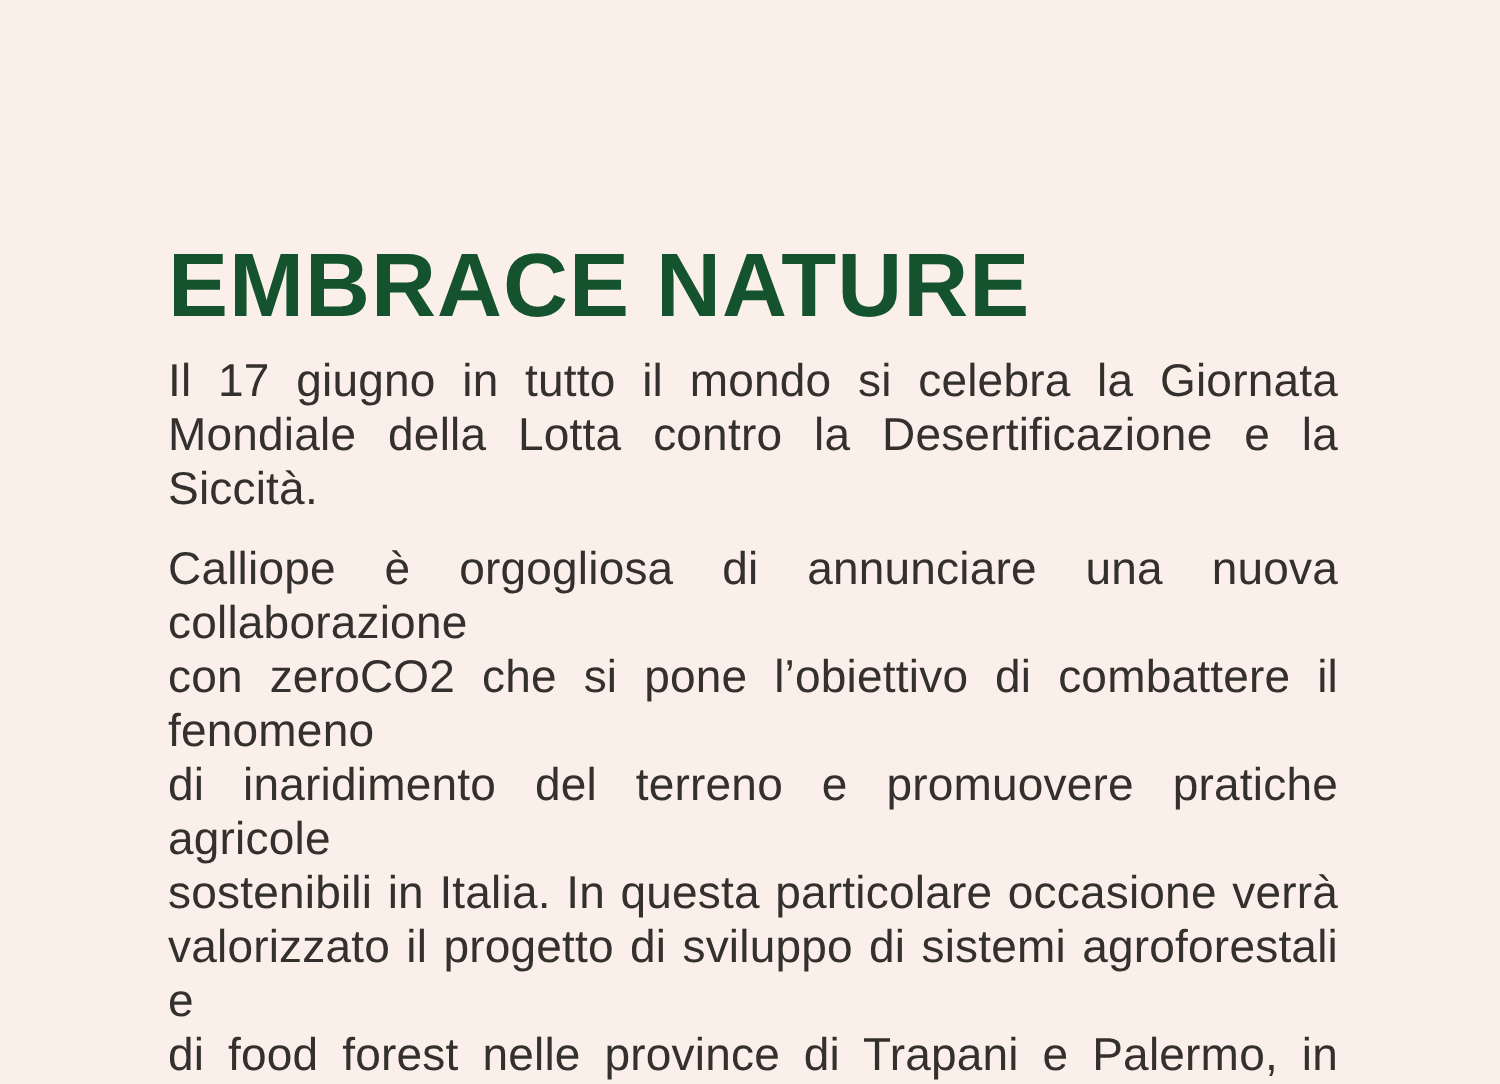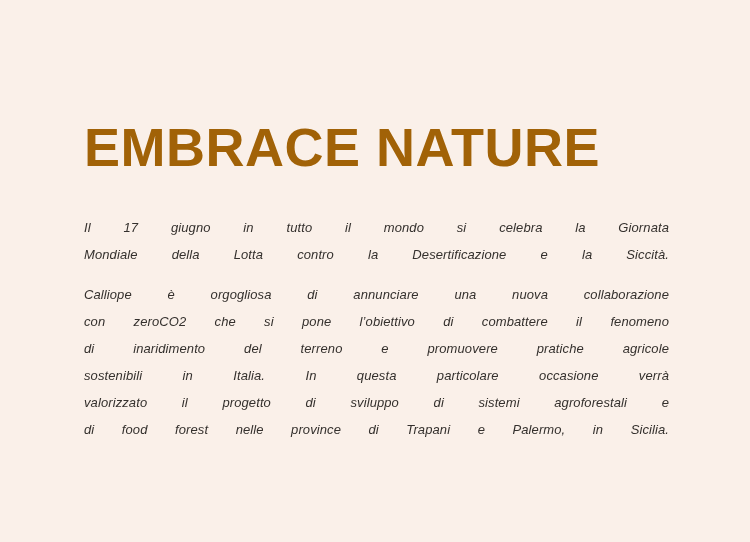--- a/index.html
+++ b/index.html
@@ -14,39 +14,38 @@
   }
   .page {
     position: relative;
     width: 750px;
     height: 542px;
     box-sizing: border-box;
     background: #faf0e9;
     padding: 120px 81px 0 84px;
   }
   .title {
-    margin: 0 0 40px 0;
-    font-size: 54px;
+    margin: 0 0 12px 0;
+    font-size: 45px;
     line-height: 1;
     font-weight: 700;
     letter-spacing: 0.5px;
-    color: #a16207;
+    color: #14532d;
   }
   .body-text {
     width: 585px;
     margin: 0 0 13px 0;
-    font-size: 13px;
+    font-size: 23px;
     line-height: 27px;
     font-weight: 400;
     color: #34302d;
     letter-spacing: 0.1px;
     white-space: pre-line;
     text-align: justify;
     text-align-last: justify;
-    font-style: italic;
     -moz-text-align-last: justify;
   }
   .body-text:last-child {
     margin-bottom: 0;
   }
 </style>
 </head>
 <body>
 
 <div class="page">

